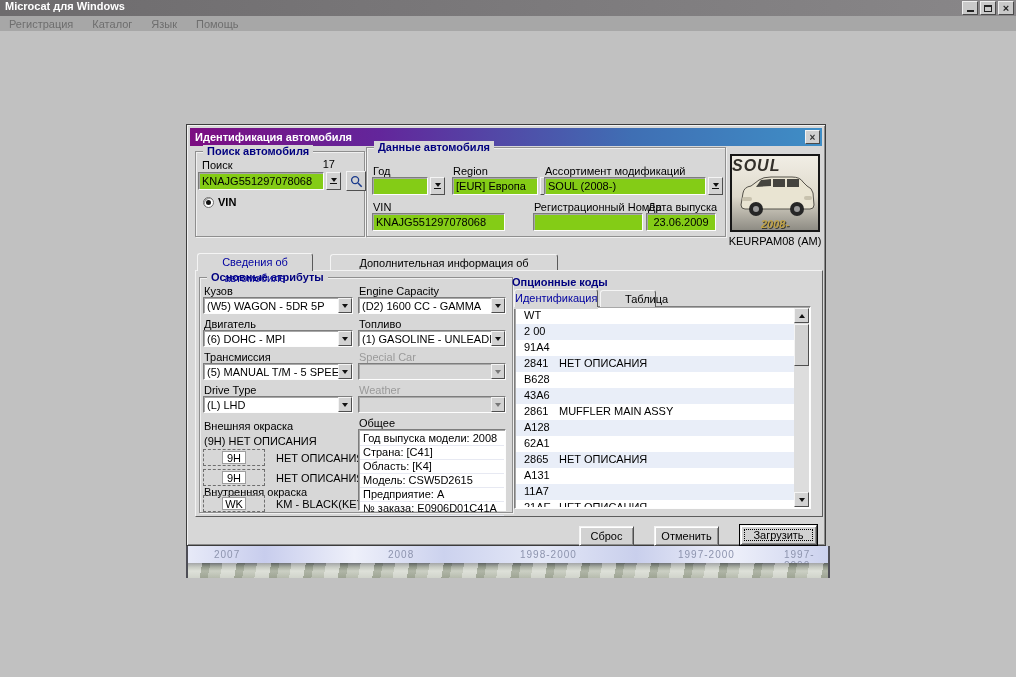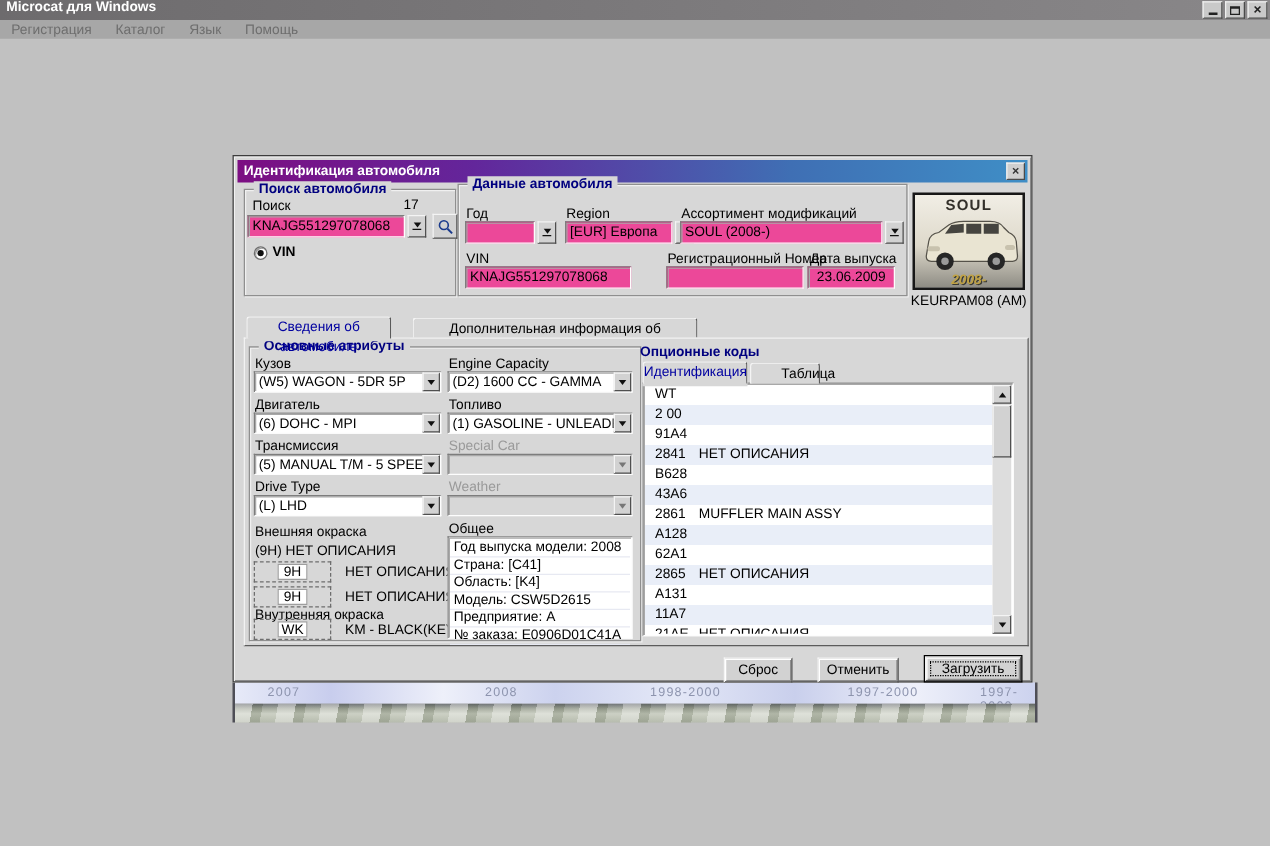--- a/index.html
+++ b/index.html
@@ -42,21 +42,21 @@
              display:flex;align-items:center;justify-content:center;font-size:10px;font-weight:bold;color:#333;}
 
   
   .group{position:absolute;border:1px solid #8f8f8f;box-shadow:inset 1px 1px 0 #f0f0f0,1px 1px 0 #f0f0f0;box-sizing:border-box;}
   .group-label{position:absolute;top:-7px;left:7px;background:#d7d7d7;padding:0 4px;color:#00007f;font-weight:bold;line-height:13px;white-space:nowrap;}
 
   .lbl{position:absolute;white-space:nowrap;}
   .lbl.blue{color:#00007f;font-weight:bold;}
   .lbl.dis{color:#9a9a9a;}
 
-  .textbox{position:absolute;background:#ec4899;border:1px solid;border-color:#7d7d7d #fdfdfd #fdfdfd #7d7d7d;
+  .textbox{position:absolute;background:#84cc16;border:1px solid;border-color:#7d7d7d #fdfdfd #fdfdfd #7d7d7d;
            box-shadow:inset 1px 1px 0 #a8a8a8;box-sizing:border-box;padding:2px 3px 0 3px;height:18px;
            white-space:nowrap;overflow:hidden;}
   .textbox.center{text-align:center;}
 
   .dropbtn{position:absolute;width:15px;height:18px;background:#d2d2d2;border:1px solid;
            border-color:#f4f4f4 #4f4f4f #4f4f4f #f4f4f4;box-sizing:border-box;display:flex;flex-direction:column;
            align-items:center;justify-content:center;gap:1px;}
   .tri{width:0;height:0;border-left:3px solid transparent;border-right:3px solid transparent;border-top:4px solid #111;}
   .tri.gray{border-top-color:#777;}
   .tri-bar{width:7px;height:1px;background:#111;}
@@ -108,21 +108,21 @@
   .vscroll{position:absolute;right:1px;top:1px;bottom:1px;width:15px;background:#dddddd;}
   .sbtn{position:absolute;left:0;width:15px;height:15px;background:#d2d2d2;border:1px solid;
         border-color:#f4f4f4 #4f4f4f #4f4f4f #f4f4f4;box-sizing:border-box;display:flex;align-items:center;justify-content:center;}
   .tri-up{width:0;height:0;border-left:3px solid transparent;border-right:3px solid transparent;border-bottom:4px solid #111;}
   .sthumb{position:absolute;left:0;top:16px;width:15px;height:42px;background:#d2d2d2;border:1px solid;
           border-color:#f4f4f4 #4f4f4f #4f4f4f #f4f4f4;box-sizing:border-box;}
 
   
   .car-card{position:absolute;left:543px;top:29px;width:90px;height:78px;box-sizing:border-box;border:2px solid #171717;
             background:linear-gradient(180deg,#f1eee5 0%,#ded9cb 55%,#8e8c84 100%);overflow:hidden;}
-  .car-model{position:absolute;top:1px;width:100%;text-align:center;font-weight:bold;font-size:12px;color:#33302a;letter-spacing:1px;}
+  .car-model{position:absolute;top:1px;width:100%;text-align:left;font-weight:bold;font-style:italic;font-size:16px;color:#33302a;letter-spacing:1px;}
   .car-year{position:absolute;bottom:0;width:100%;text-align:center;font-weight:bold;font-style:italic;font-size:11px;color:#c0a244;text-shadow:1px 1px 0 #3a3a34;}
   .car-caption{position:absolute;left:533px;top:110px;width:110px;text-align:center;}
 </style>
 </head>
 <body>
 
 <div class="screen">
 
   <div class="titlebar">
     <span class="title">Microcat для Windows</span>

